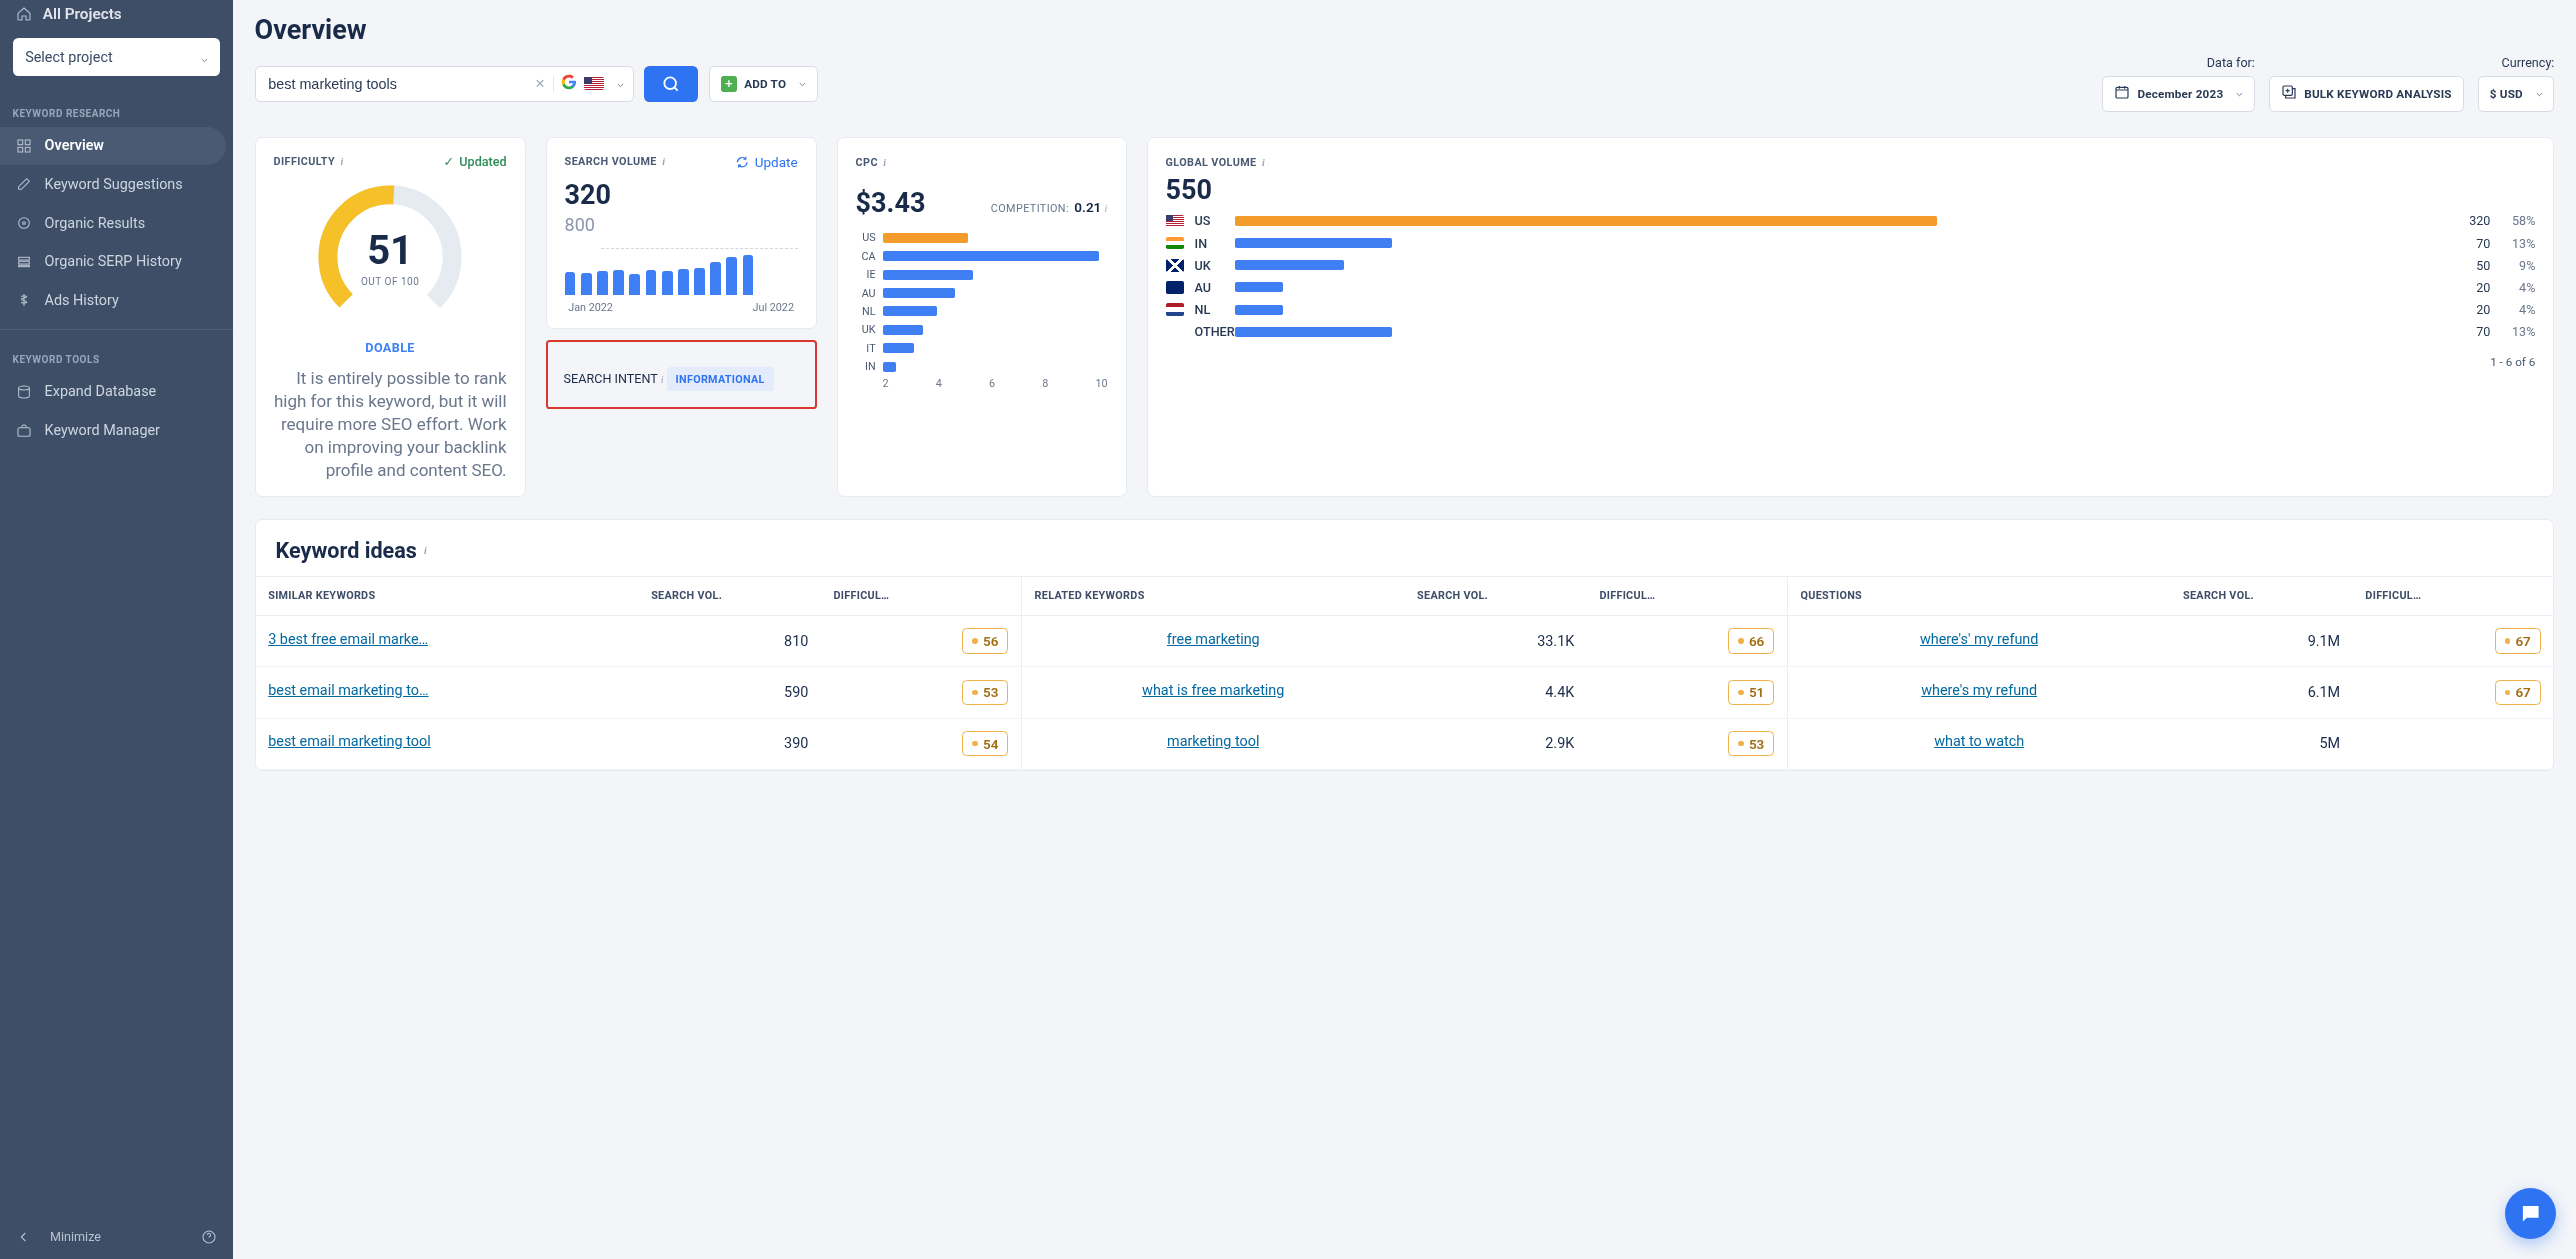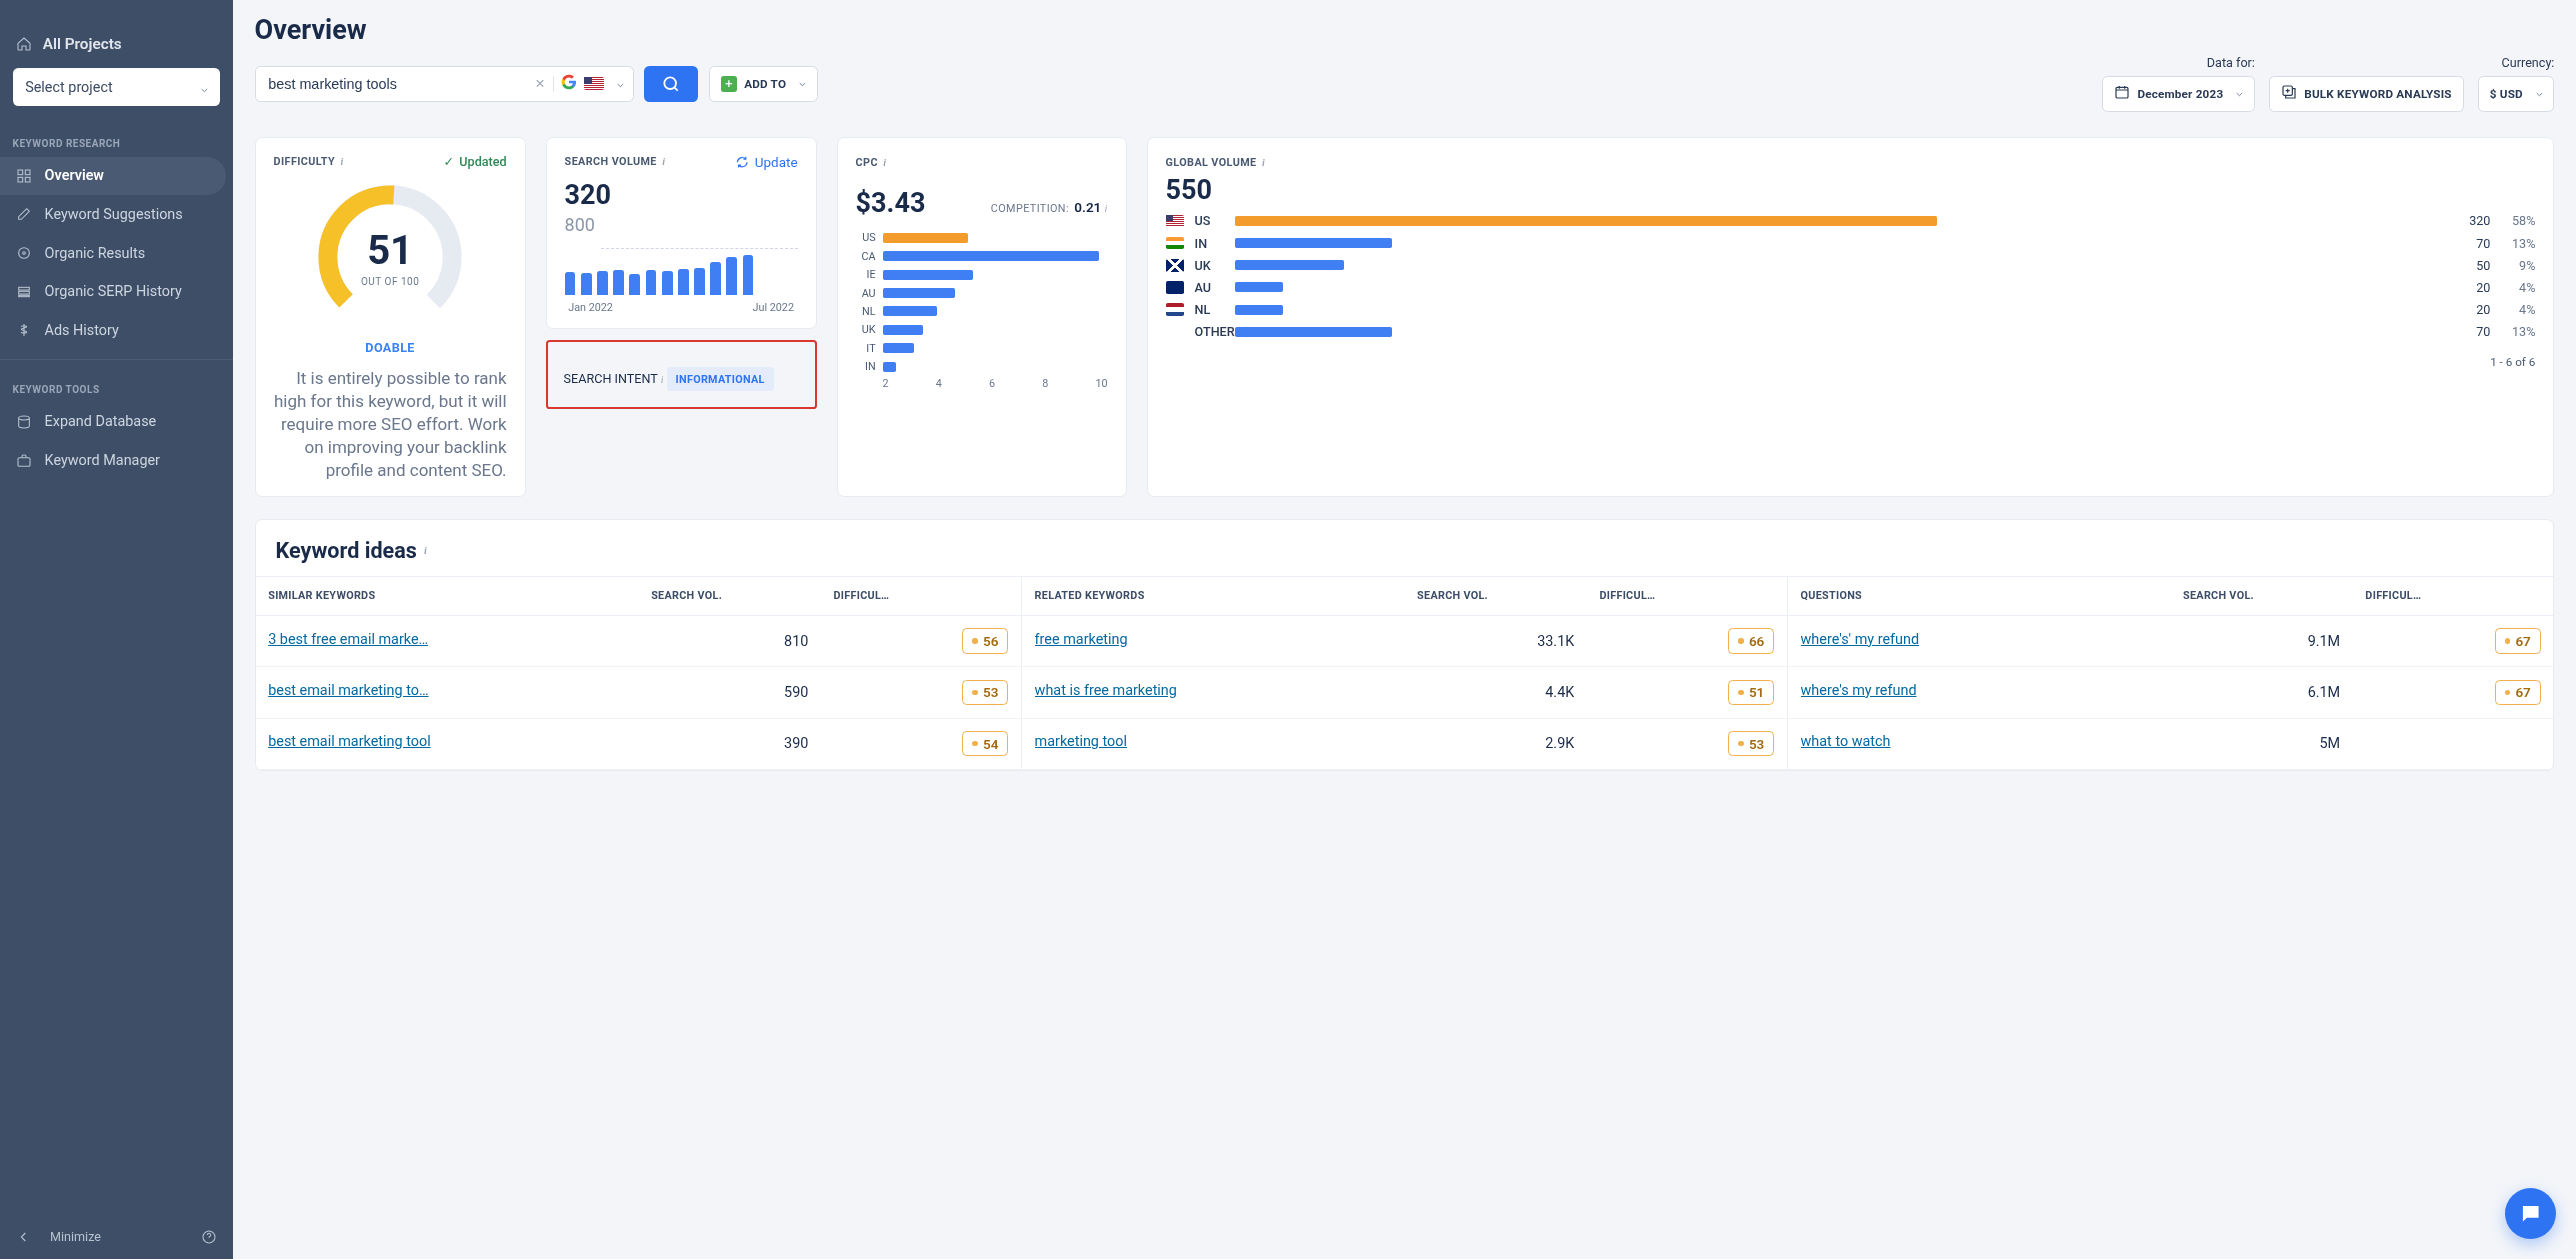--- a/index.html
+++ b/index.html
@@ -1,20 +1,20 @@
 <!DOCTYPE html>
 <html style="font-size:14.4px"><head>
 <meta charset="utf-8">
 <style>
 * { box-sizing: border-box; margin: 0; padding: 0; }
 body { font-family: -apple-system, BlinkMacSystemFont, "Segoe UI", Roboto, Helvetica, Arial, sans-serif; background: #f3f5f9; color: #1a2b4a; font-size: 12.6px; }
 .app { display: flex; min-height: 100vh; }
 
 
-.sidebar { width: 233px; background: #3e4e67; color: #e2e6ec; display: flex; flex-direction: column; padding-top: 30px; }
+.sidebar { width: 233px; background: #3e4e67; color: #e2e6ec; display: flex; flex-direction: column; padding-top: 0; }
 .side-top { padding: 5.4px 16px 14.4px; display: flex; align-items: center; gap: 10.8px; font-size: 15.3px; font-weight: 600; }
 .project-select { margin: 0 12.6px 16px; background: #fff; color: #3a4b65; border-radius: 5.4px; padding: 10.8px 12.6px; display: flex; justify-content: space-between; align-items: center; font-size: 14.4px; cursor: pointer; }
 .side-section-label { font-size: 10px; letter-spacing: 0.5px; color: #9aa6b8; padding: 16px 12.6px 7.2px; font-weight: 700; }
 .side-item { display: flex; align-items: center; gap: 12.6px; padding: 10.8px 16px; font-size: 14.4px; color: #cdd5e0; cursor: pointer; }
 .side-item.active { background: #4a5a73; border-radius: 0 21.6px 21.6px 0; margin-right: 7.2px; color: #fff; font-weight: 600; }
 .side-divider { height: 0.9px; background: #4d5d76; margin: 9px 0; }
 .sidebar-spacer { flex: 1; }
 .side-bottom { display: flex; justify-content: space-between; align-items: center; padding: 14.4px 16px; color: #b8c2d0; }
 .side-bottom .min { display: flex; align-items: flex-start; gap: 18px; cursor: pointer; }
 .side-ic { width: 16px; height: 16px; flex: 0 0 16px; display: inline-flex; align-items: center; justify-content: center; }
@@ -109,21 +109,21 @@
 
 .ideas { background: #fff; border: 0.9px solid #e6eaf1; border-radius: 7.2px; margin-top: 21.6px; padding: 18px 0 0; }
 .ideas h2 { font-size: 21.6px; font-weight: 700; padding: 0 20px 12.6px; display: flex; align-items: center; gap: 7.2px; }
 .ideas-table { width: 100%; border-collapse: collapse; table-layout: fixed; }
 .ideas-table th { font-size: 10.8px; letter-spacing: 0.3px; color: #3d4d67; font-weight: 700; text-align: left; padding: 12.6px 12.6px; border-top: 0.9px solid #ebeef4; border-bottom: 0.9px solid #ebeef4; }
 .ideas-table td { padding: 12.6px 12.6px; border-bottom: 0.9px solid #f1f3f8; font-size: 14.4px; vertical-align: middle; }
 .ideas-table .lnk { color: #0369a1; white-space: nowrap; overflow: hidden; text-overflow: ellipsis; max-width: 171px; display: inline-block; text-decoration: underline; }
 .num-r { text-align: right; }
 .diff-badge { display: inline-flex; align-items: center; gap: 5.4px; border: 0.9px solid #f0b04a; color: #a26b10; background: #fff; border-radius: 4.5px; padding: 3.6px 9px; font-weight: 600; font-size: 13.5px; }
 .diff-badge .dot { width: 5.4px; height: 5.4px; border-radius: 50%; background: #f0b04a; }
-.vsep { border-left: 0.9px solid #ebeef4; }
+.vsep { border-left: 0.9px solid #ebeef4; text-align: center; }
 
 
 .chat-fab { position: fixed; right: 20px; bottom: 20px; width: 51px; height: 51px; border-radius: 50%; background: #2e74f2; display: flex; align-items: center; justify-content: center; box-shadow: 0 5.4px 14.4px rgba(46,116,242,.35); cursor: pointer; }
 .chat-fab svg { fill: #fff; }
 
 
 .flag-sm.fl-us { background: linear-gradient(180deg,#b22234 0 8%,#fff 8% 16%,#b22234 16% 24%,#fff 24% 32%,#b22234 32% 40%,#fff 40% 48%,#b22234 48% 56%,#fff 56% 64%,#b22234 64% 72%,#fff 72% 80%,#b22234 80% 88%,#fff 88% 96%,#b22234 96% 100%); position: relative; }
 .flag-sm.fl-us::before { content:""; position:absolute; top:0; left:0; width:42%; height:54%; background:#3c3b6e; }
 </style>
 </head>

